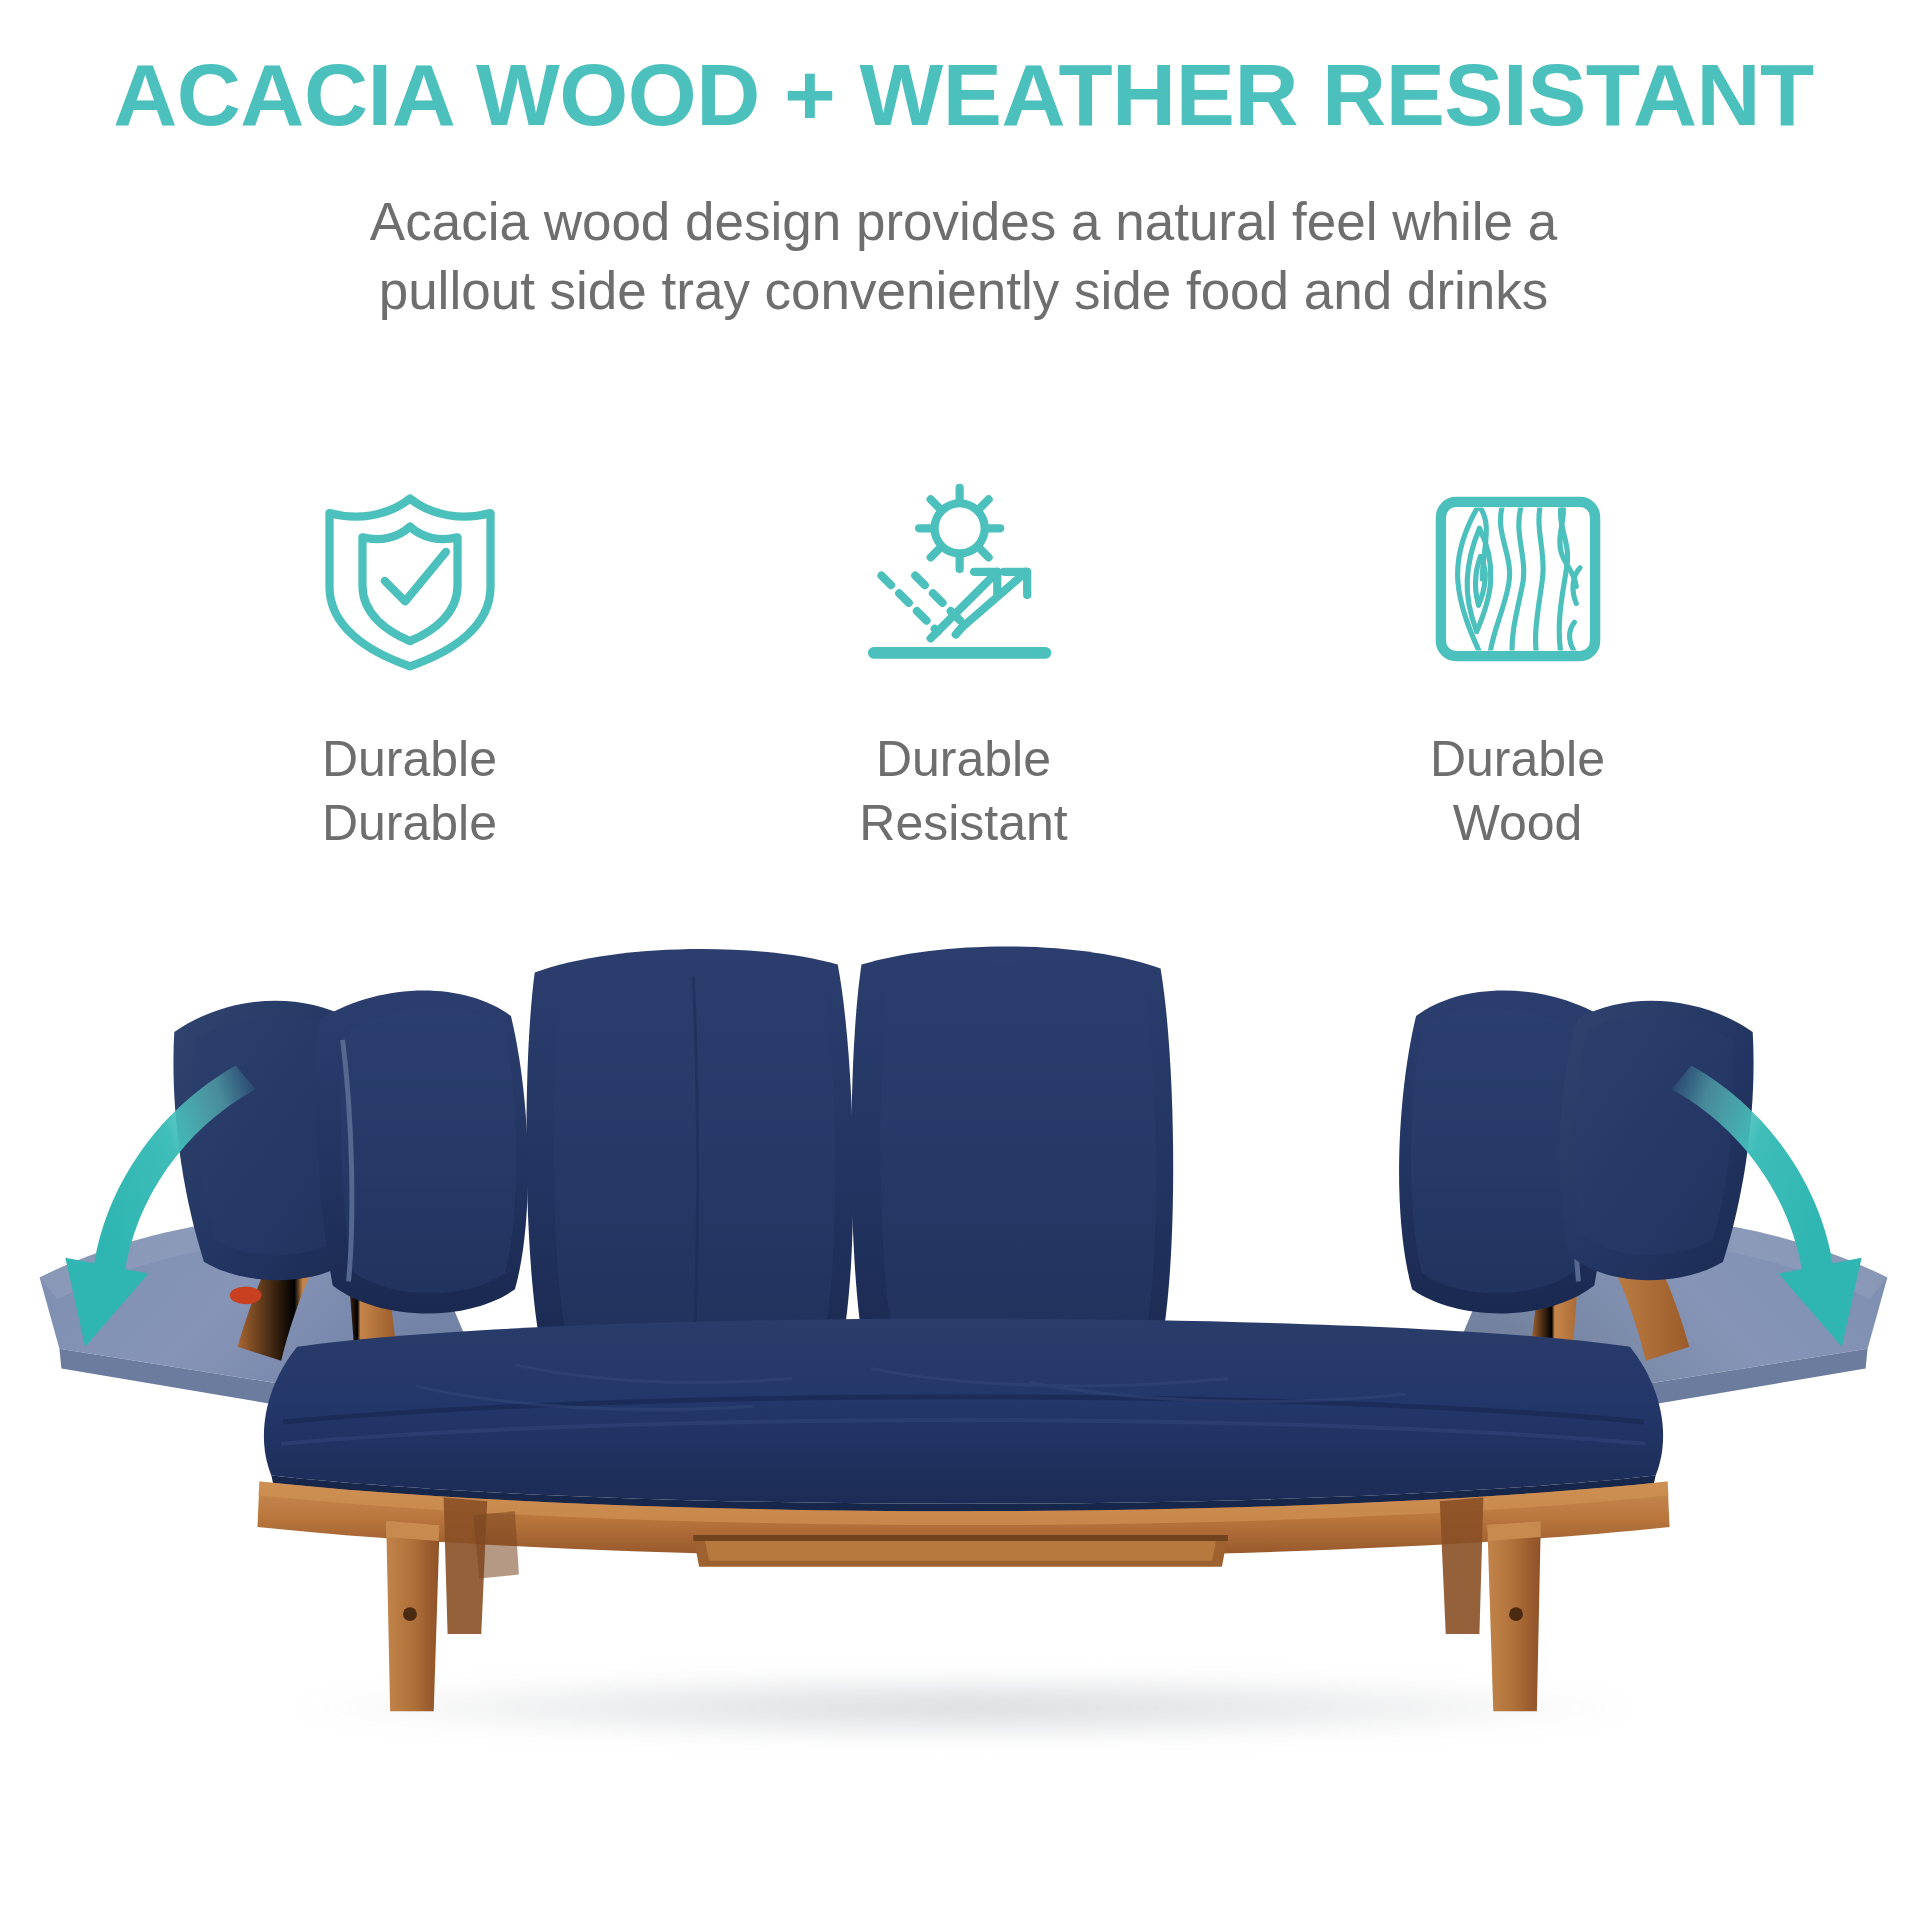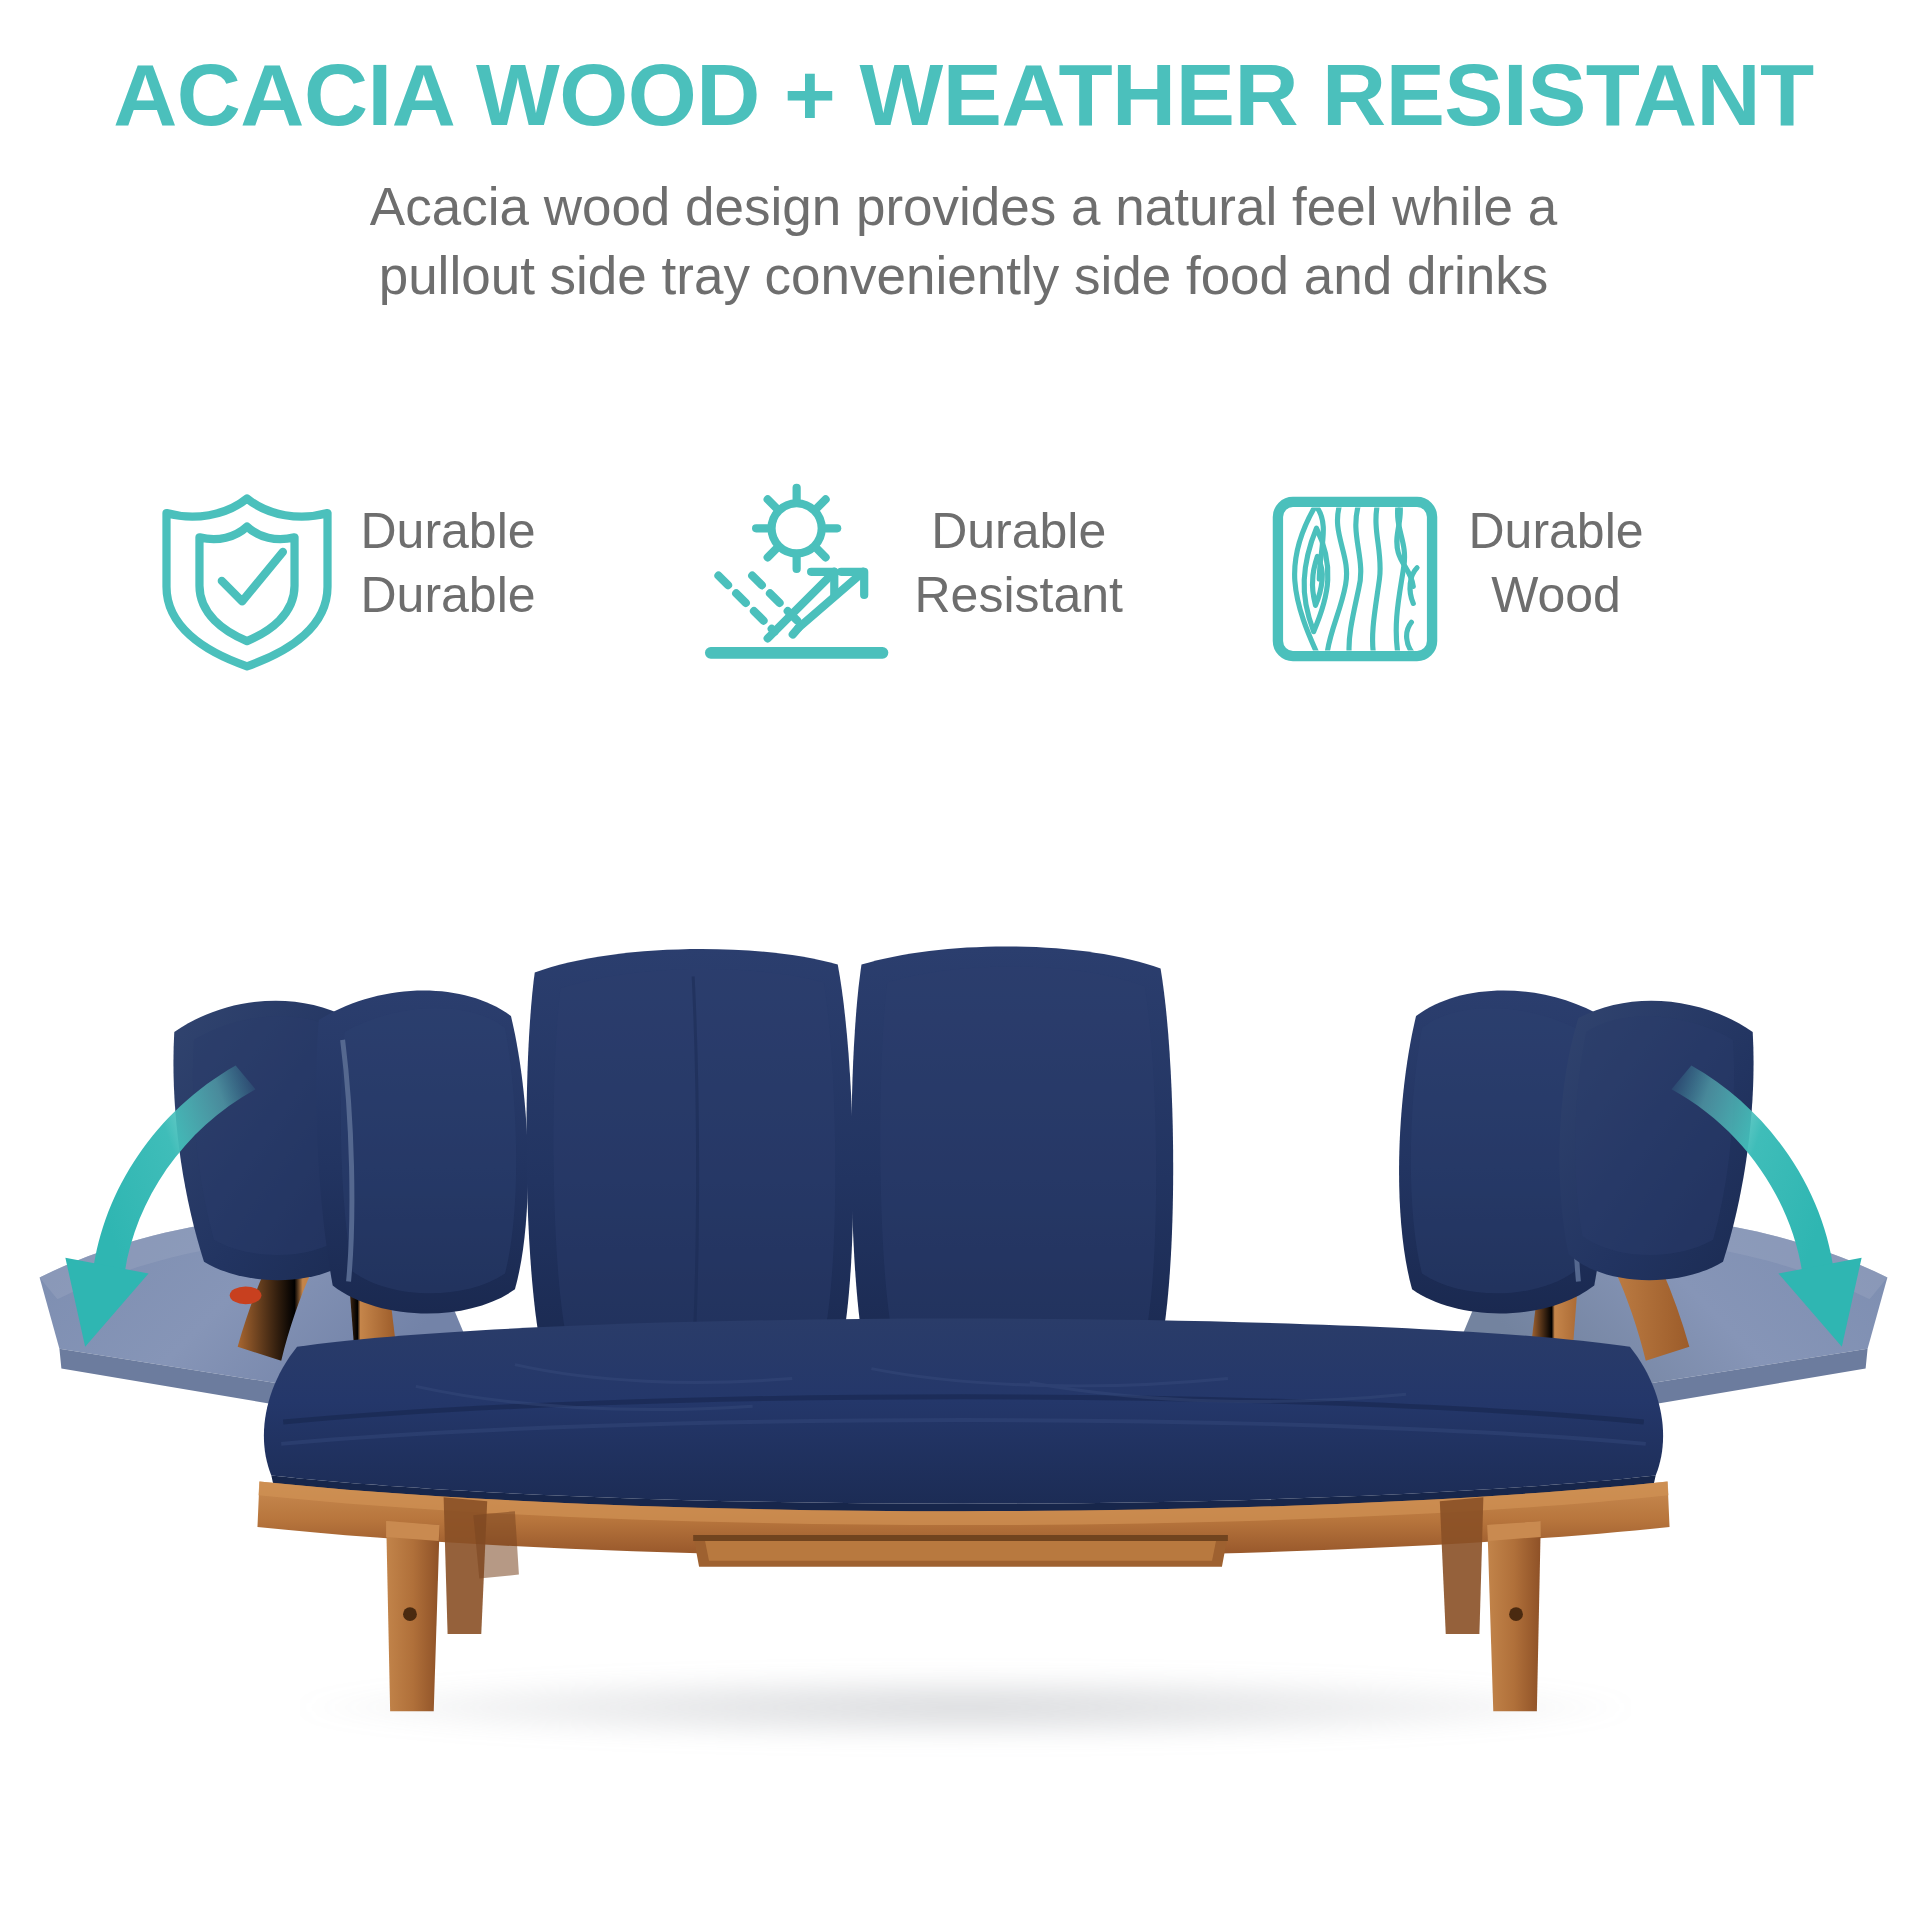--- a/index.html
+++ b/index.html
@@ -20,39 +20,39 @@
     font-weight:bold;
     letter-spacing:-0.5px;
     color:#4BC0BC;
     line-height:1.0;
     white-space:nowrap;
     transform:scaleX(1.02);
   }
 
   
   .subtitle{
-    position:absolute;left:0;right:0;top:173px;
+    position:absolute;left:0;right:0;top:188px;
     text-align:center;
     font-size:53px;
     font-weight:normal;
     color:#6E6E6E;
     line-height:1.30;
   }
   .subtitle div{white-space:nowrap;}
 
   
   .features{
     position:absolute;left:0;right:0;top:465px;
     display:flex;
     justify-content:center;
     align-items:flex-start;
   }
   .feature{
     width:554px;
-    display:flex;flex-direction:row;
+    display:flex;flex-direction:column;align-items:center;
   }
   .feature .icon{
     height:228px;width:228px;
     display:flex;align-items:center;justify-content:center;
   }
   .feature .icon svg{display:block;}
   .feature .flabel{
     margin-top:34px;
     text-align:center;
     font-size:50px;

